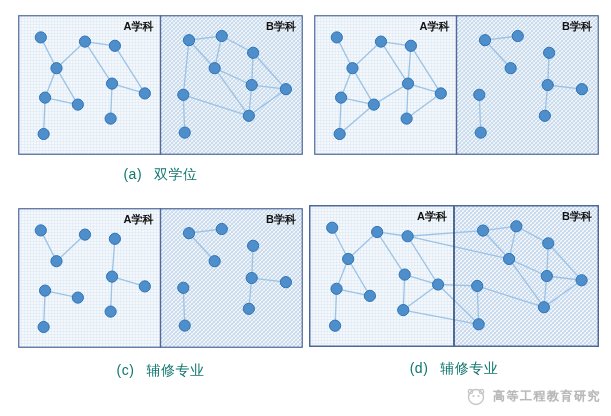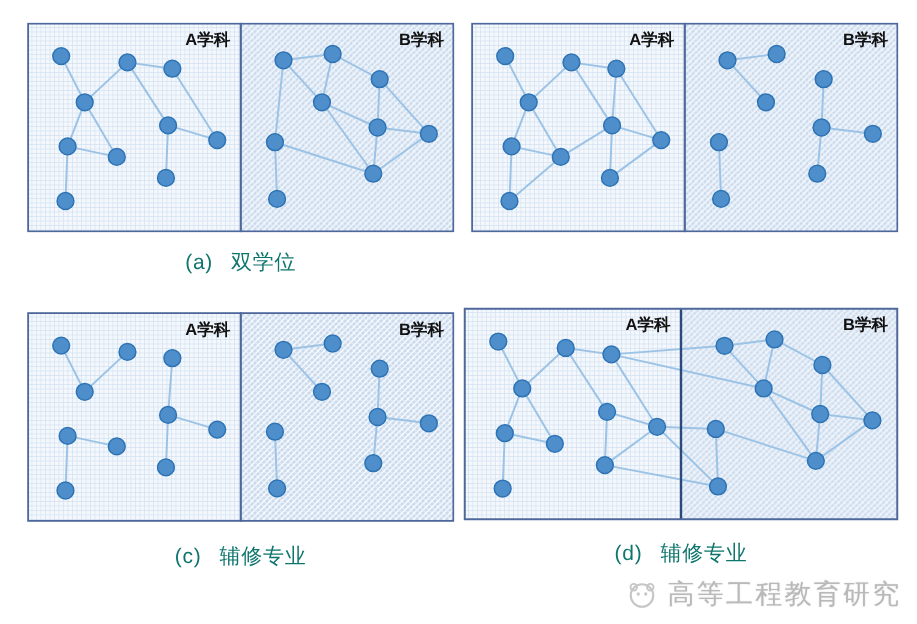--- a/index.html
+++ b/index.html
@@ -13,21 +13,21 @@
   .caption{
     margin-top:11px;text-align:center;color:#0f766e;
     font-size:14px;letter-spacing:.5px;
   }
   .caption .cap-index{margin-right:12px;}
   .watermark{
     position:absolute;right:10px;top:383px;height:26px;
     display:flex;align-items:center;gap:6px;
   }
   .wm-text{
-    color:#b9b9b9;font-size:18px;letter-spacing:1.5px;font-weight:400;
+    color:#b9b9b9;font-size:12px;letter-spacing:1.5px;font-weight:700;
     text-shadow:0 0 1px #d8d8d8;
   }
 </style>
 </head>
 <body>
 
 <div>
 
   <section class="panel" style="left:18px;top:15px;width:285px">
     <svg viewBox="0 0 285 140" width="285" height="140">

